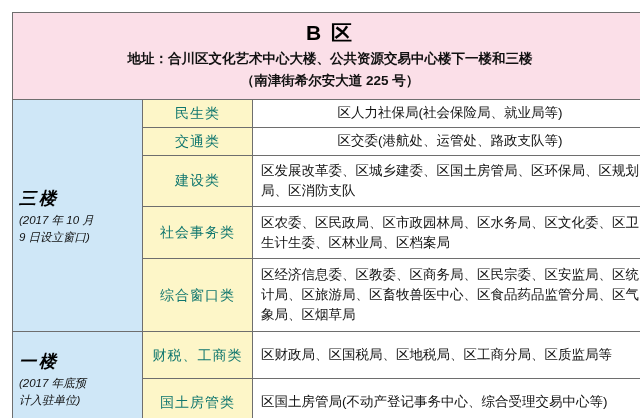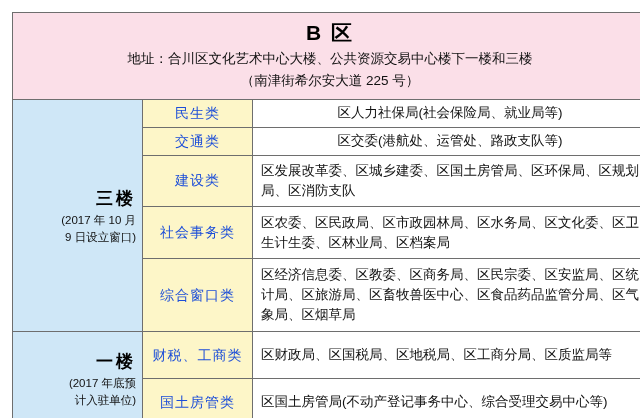--- a/index.html
+++ b/index.html
@@ -37,20 +37,21 @@
     font-weight: bold;
     letter-spacing: 2px;
     line-height: 28px;
     color: #000;
   }
   .header-sub {
     font-size: 13.5px;
     line-height: 20px;
     color: #111;
     margin-top: 2px;
+    font-weight: bold;
   }
   
   .table {
     flex: 1;
     display: flex;
     flex-direction: column;
   }
   .group {
     display: flex;
     flex: 1;
@@ -60,24 +61,25 @@
     border-bottom: none;
   }
   .floor-cell {
     width: 130px;
     min-width: 130px;
     background: #cfe7f7;
     border-right: 1px solid #6e6e6e;
     box-sizing: border-box;
     display: flex;
     flex-direction: column;
-    align-items: flex-end;
+    align-items: flex-start;
     justify-content: center;
     text-align: center;
     padding: 4px 6px;
+    font-style: italic;
   }
   .floor-name {
     font-size: 17px;
     font-weight: bold;
     letter-spacing: 3px;
     line-height: 24px;
     color: #000;
   }
   .floor-note {
     font-size: 11.5px;
@@ -105,21 +107,21 @@
     background: #fdf6c8;
     border-right: 1px solid #6e6e6e;
     box-sizing: border-box;
     display: flex;
     align-items: center;
     justify-content: center;
     text-align: center;
     font-size: 14px;
     line-height: 19px;
     letter-spacing: 1px;
-    color: #1d4ed8;
+    color: #0f766e;
     padding: 0 4px;
   }
   .desc-cell {
     flex: 1;
     background: #ffffff;
     box-sizing: border-box;
     display: flex;
     align-items: center;
     padding: 3px 8px;
     font-size: 13.5px;

